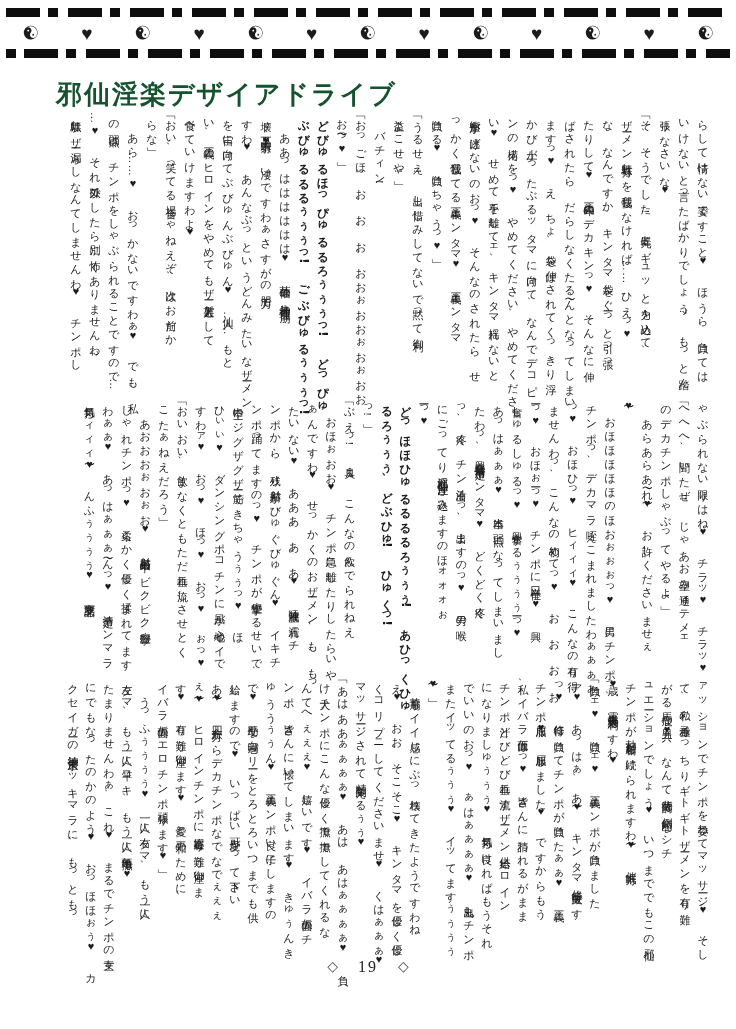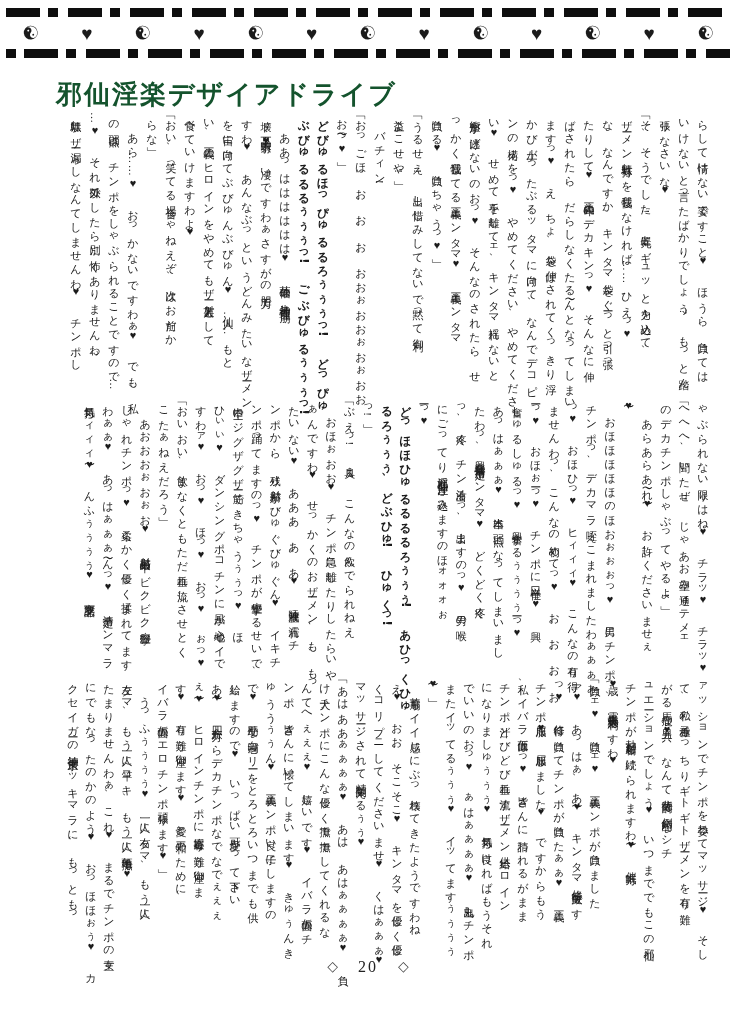--- a/index.html
+++ b/index.html
@@ -188,17 +188,17 @@
       <p class="col">イバラ仮面のエロチンポ頑張ります♥」</p>
       <p class="col">　うっふぅぅぅぅ♥　一人に右タマ、もう一人に</p>
       <p class="col">左タマ、もう一人に竿コキ、もう一人に亀頭撫で♥</p>
       <p class="col">たまりませんわぁ、これ♥　まるでチンポの女王</p>
       <p class="col">にでもなったのかのよう♥　おっほほぉぅ♥　カ</p>
       <p class="col">クセイガーの神徳女王ボッキマラに、もっともっ</p>
     </div>
 
   <div class="footer">
     <span class="dia">◇</span>
-    <span class="num">20</span>
+    <span class="num">19</span>
     <span class="dia">◇</span>
   </div>
 
 </div>
 
 </body></html>

